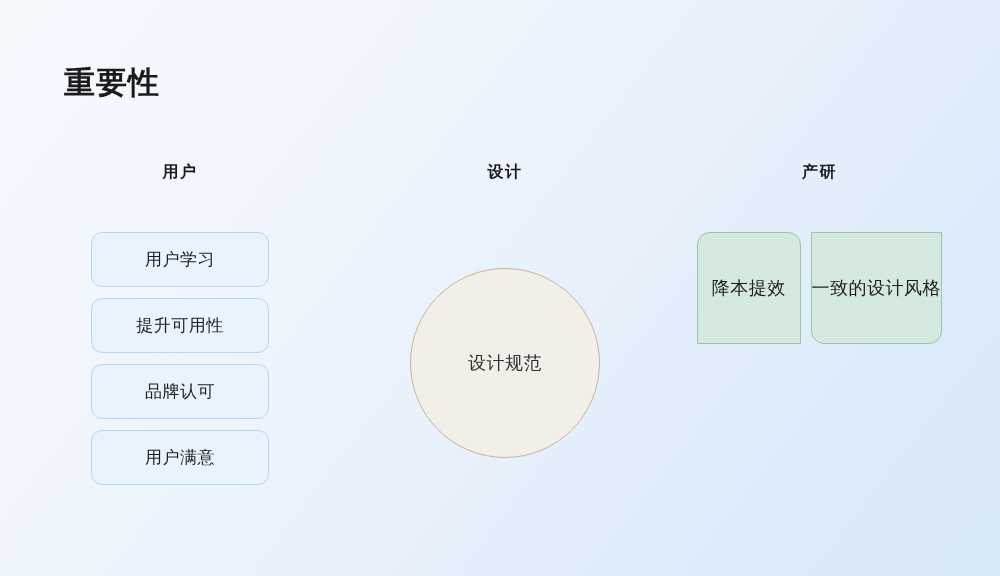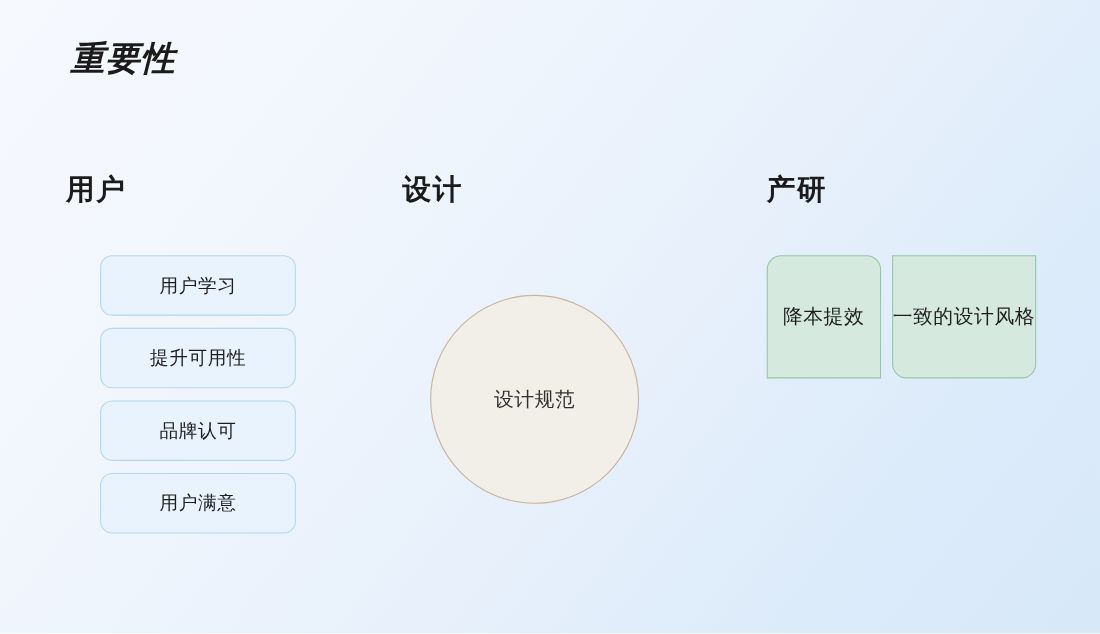--- a/index.html
+++ b/index.html
@@ -17,49 +17,49 @@
     position: relative;
     width: 1000px;
     height: 576px;
     background: linear-gradient(128deg, #f6f9fe 0%, #f1f6fd 28%, #e7f0fb 58%, #dcebfa 80%, #d7e8f9 100%);
     box-sizing: border-box;
   }
 
   .slide-title {
     position: absolute;
     left: 64px;
-    top: 32px;
+    top: 61px;
     font-size: 31px;
     font-weight: bold;
     color: #1b1b1b;
     letter-spacing: 1px;
     line-height: 44px;
     white-space: nowrap;
-    font-style: italic;
   }
 
   
   .columns {
     position: absolute;
     left: 0;
     top: 150px;
     width: 1000px;
     height: 400px;
   }
 
   .column {
     position: absolute;
     top: 0;
   }
   .column-users   { left: 60px;  width: 240px; }
-  .column-design  { left: 366px; width: 240px; }
+  .column-design  { left: 385px; width: 240px; }
   .column-product { left: 697px; width: 245px; }
 
   .column-header {
-    font-size: 26px;
+    text-align: center;
+    font-size: 16px;
     font-weight: bold;
     color: #1b1b1b;
     letter-spacing: 1.5px;
     height: 50px;
     line-height: 44px;
     white-space: nowrap;
   }
 
   
   .pill-stack {

